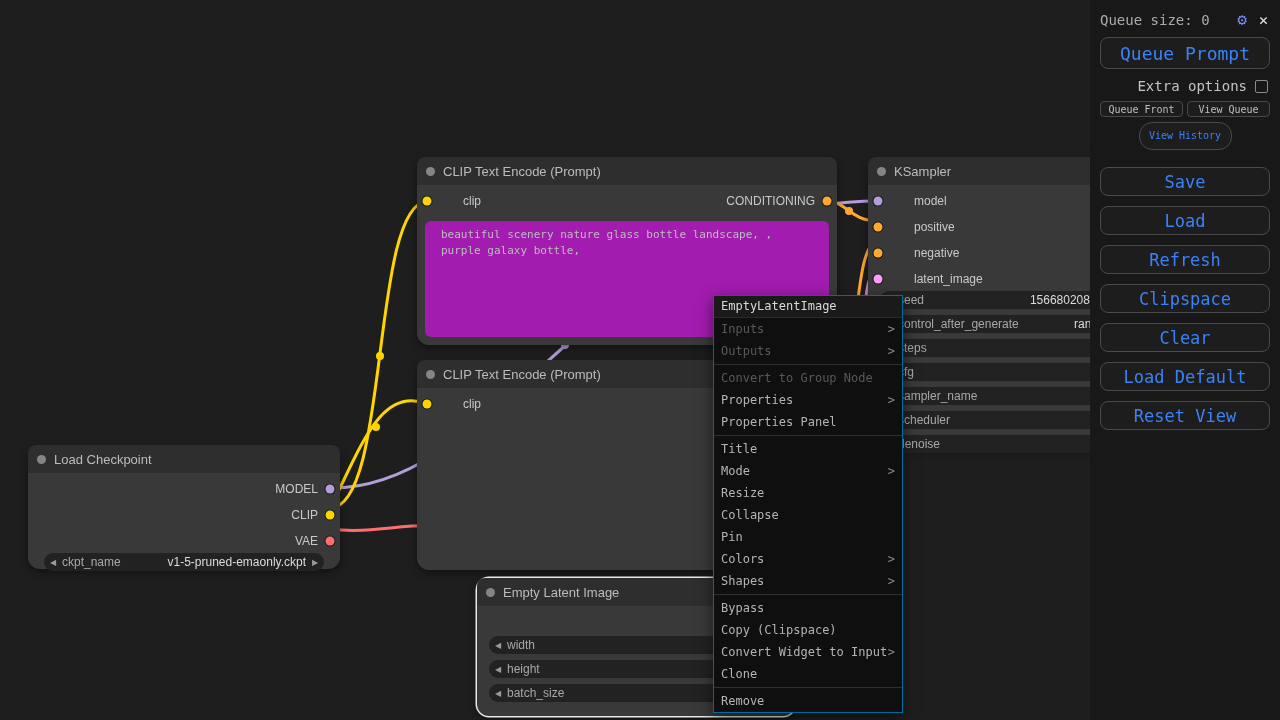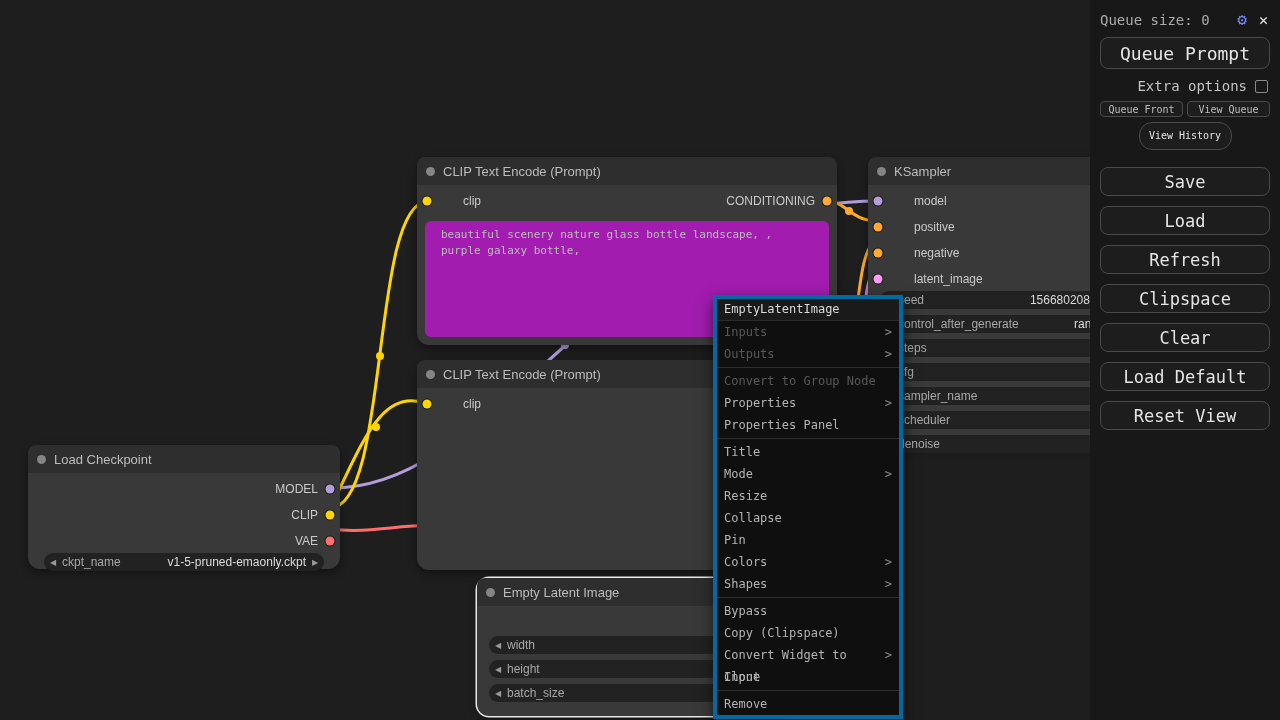--- a/index.html
+++ b/index.html
@@ -45,40 +45,40 @@
   #node-clip2 { left:417px; top:360px; width:420px; height:210px; }
   #node-ksampler { left:868px; top:157px; width:292px; height:290px; }
   #node-ksampler .widgets { margin-top:2px; }
   #node-load-checkpoint { left:28px; top:445px; width:312px; height:124px; }
   #node-load-checkpoint .widgets { padding:0 16px; margin-top:2px; }
   #node-empty-latent { left:477px; top:578px; width:318px; height:138px; }
   #node-empty-latent .widgets { margin-top:30px; }
 
   
   #context-menu { position:absolute; left:713px; top:295px; width:190px; z-index:50;
-                  background:#0f0f0f; border:4px solid #0369a1;
+                  background:#0f0f0f; border:1px solid #0369a1;
                   box-shadow:0 5px 14px rgba(0,0,0,.55);
                   font-family:"DejaVu Sans Mono", monospace; font-size:12px; }
   .menu-title { height:22px; line-height:21px; padding:0 7px; color:#dadada;
                 background:#1a1a1a; border-bottom:1px solid #2a2a2a; }
   .menu-item { height:22px; line-height:22px; padding:0 7px; color:#b4b4b4;
                display:flex; cursor:pointer; }
   .menu-item.disabled { color:#585858; cursor:default; }
   .submenu-arrow { margin-left:auto; color:#8a8a8a; }
   .menu-sep { height:1px; background:#2f2f2f; margin:2px 0; }
 
   
   #sidebar { position:absolute; right:0; top:0; width:190px; height:720px; z-index:100;
              background:#181818; font-family:"DejaVu Sans Mono", monospace; color:#cfcfcf; }
   .sb-head { display:flex; align-items:center; padding:10px 12px 0 10px;
              font-size:14px; color:#ababab; }
   #gear-icon { margin-left:auto; font-size:16px; color:#7a8cff; cursor:pointer; }
   #close-icon { margin-left:12px; font-size:15px; color:#e2e2e2; cursor:pointer; }
   .sb-btn { background:#1d1d1d; border:1px solid #4a4a4a; border-radius:8px;
-            color:#e5e5e5; font-family:inherit; display:flex; align-items:center;
+            color:#3b82f6; font-family:inherit; display:flex; align-items:center;
             justify-content:center; cursor:pointer; }
   #queue-prompt { margin:8px 10px 0; width:170px; height:32px; font-size:18px; }
   .extra-row { display:flex; justify-content:flex-end; align-items:center; gap:8px;
                padding:9px 12px 7px; font-size:14px; color:#c4c4c4; }
   .checkbox { width:13px; height:13px; border:1px solid #8a8a8a; border-radius:2px;
               background:transparent; cursor:pointer; }
   .sb-small-row { display:flex; gap:4px; margin:0 10px; }
   .sb-small { flex:1; height:16px; font-size:10px; border-radius:4px; color:#bfbfbf; }
   #view-history { width:93px; height:28px; margin:5px auto 0; font-size:10px;
                   line-height:1.2; border-radius:13px; text-align:center; padding:2px; }

